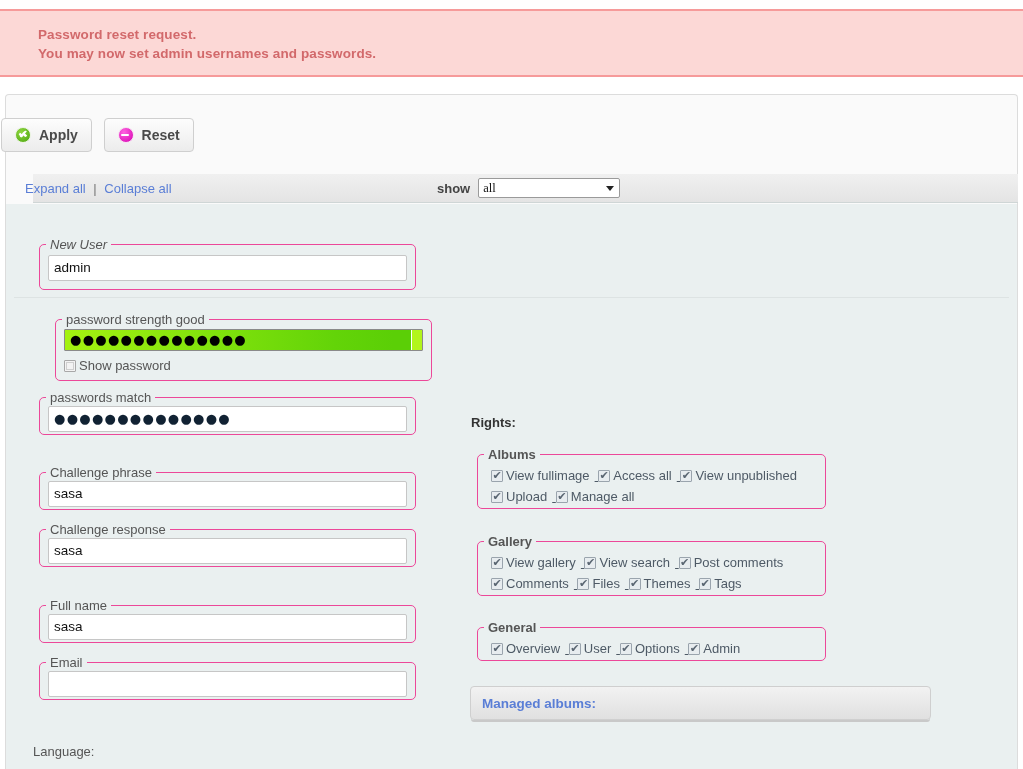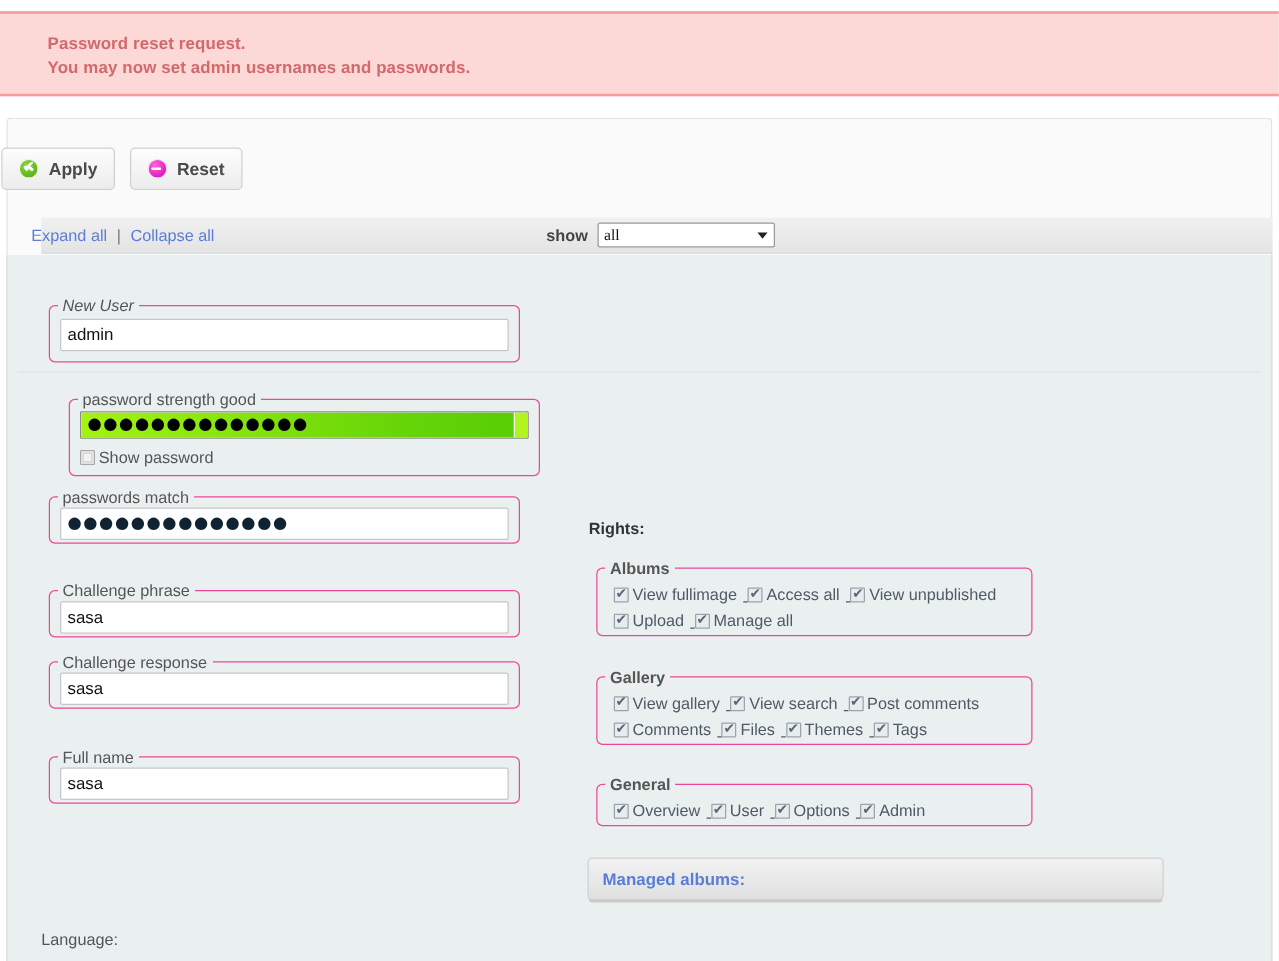--- a/index.html
+++ b/index.html
@@ -219,20 +219,26 @@
     </div>
   </fieldset>
 
   <fieldset class="fs" style="left:33px;top:394px;width:375px;height:43px;">
     <legend>Full name</legend>
     <div style="padding:1px 8px 0 8px;">
       <div class="txt">sasa</div>
     </div>
   </fieldset>
 
+  <fieldset class="fs" style="left:33px;top:451px;width:375px;height:43px;">
+    <legend>Email</legend>
+    <div style="padding:1px 8px 0 8px;">
+      <div class="txt"></div>
+    </div>
+  </fieldset>
 
   <div style="position:absolute;left:465px;top:211px;font-weight:bold;font-size:13px;color:#333;">
     <span>Rights:</span>
   </div>
 
   <fieldset class="fs" style="left:471px;top:243px;width:347px;height:60px;">
     <legend class="bold">Albums</legend>
     <div style="padding:3px 0 0 13px;">
       <div class="cbrow">
         <span class="item"><span class="cb on"></span><span>View fullimage</span></span>

